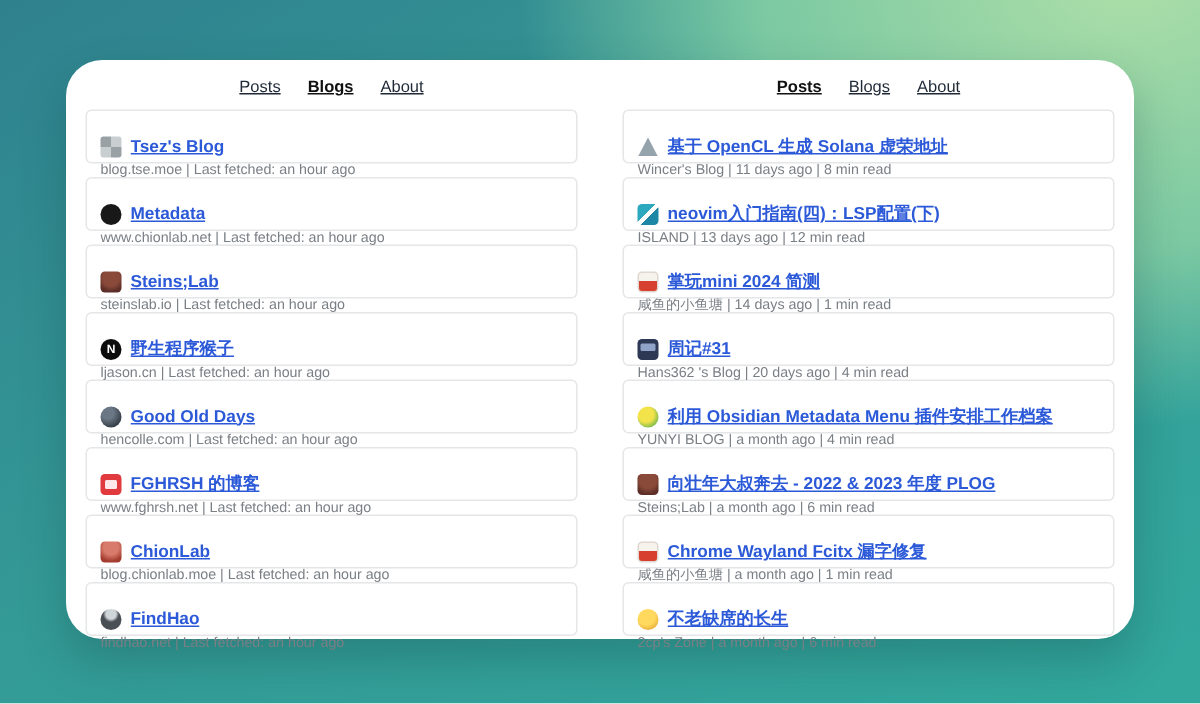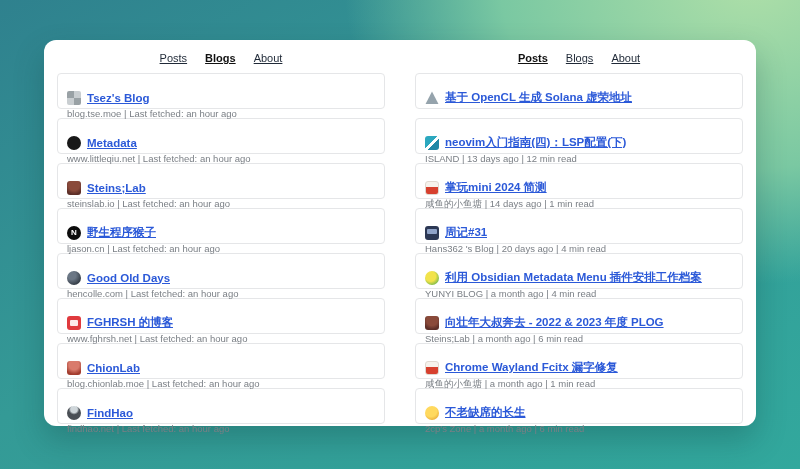--- a/index.html
+++ b/index.html
@@ -2,21 +2,21 @@
 <html><head>
 <meta charset="utf-8">
 <style>
   html,body{margin:0;padding:0;width:800px;height:469px;overflow:hidden;
     font-family:"Liberation Sans","DejaVu Sans",sans-serif;}
   .bg{position:relative;width:800px;height:469px;
     background:
       radial-gradient(ellipse 75% 95% at 94% -4%, #aedfa8 0%, #7ac8a2 42%, rgba(122,200,162,0) 68%),
       linear-gradient(150deg, #2f818e 0%, #349a96 45%, #32a89d 100%);}
   .panel{position:absolute;left:44px;top:40px;width:712px;height:386px;box-sizing:border-box;
-    background:#fff;border-radius:12px;box-shadow:0 14px 30px rgba(15,60,60,.28);
+    background:#fff;border-radius:24px;box-shadow:0 14px 30px rgba(15,60,60,.28);
     padding:4px 13px 10px;display:flex;gap:30px;}
   .col{flex:1;min-width:0;display:flex;flex-direction:column;}
   .nav{display:flex;justify-content:center;gap:18px;padding:8px 0 8px;}
   .nav a{font-size:11px;line-height:13px;color:#1f2937;text-decoration:underline;cursor:pointer;}
   .nav a.active{font-weight:800;color:#111;}
   .list{flex:1;}
   .card{box-sizing:border-box;height:36px;border:1px solid #e5e6e8;border-radius:4px;
     background:#fff;padding:16px 9px;margin-bottom:9px;}
   .trow{display:flex;align-items:center;gap:6px;height:15px;}
   .favicon{width:14px;height:14px;flex:none;display:flex;align-items:center;justify-content:center;}
@@ -63,21 +63,21 @@
       <a class="title">Tsez's Blog</a>
     </div>
     <div class="meta">blog.tse.moe | Last fetched: an hour ago</div>
   </div>
 
   <div class="card">
     <div class="trow">
       <span class="favicon ic-dreamcity"></span>
       <a class="title">Metadata</a>
     </div>
-    <div class="meta">www.littleqiu.net | Last fetched: an hour ago</div>
+    <div class="meta">www.chionlab.net | Last fetched: an hour ago</div>
   </div>
 
   <div class="card">
     <div class="trow">
       <span class="favicon ic-steinslab"></span>
       <a class="title">Steins;Lab</a>
     </div>
     <div class="meta">steinslab.io | Last fetched: an hour ago</div>
   </div>
 
@@ -128,20 +128,21 @@
         <a class="active">Posts</a>
         <a>Blogs</a>
         <a>About</a>
       </nav>
       <div class="list">
   <div class="card">
     <div class="trow">
       <span class="favicon ic-wincer"></span>
       <a class="title">基于 OpenCL 生成 Solana 虚荣地址</a>
     </div>
+    <div class="meta">Wincer's Blog | 11 days ago | 8 min read</div>
   </div>
 
   <div class="card">
     <div class="trow">
       <span class="favicon ic-island"></span>
       <a class="title">neovim入门指南(四)：LSP配置(下)</a>
     </div>
     <div class="meta">ISLAND | 13 days ago | 12 min read</div>
   </div>
 

